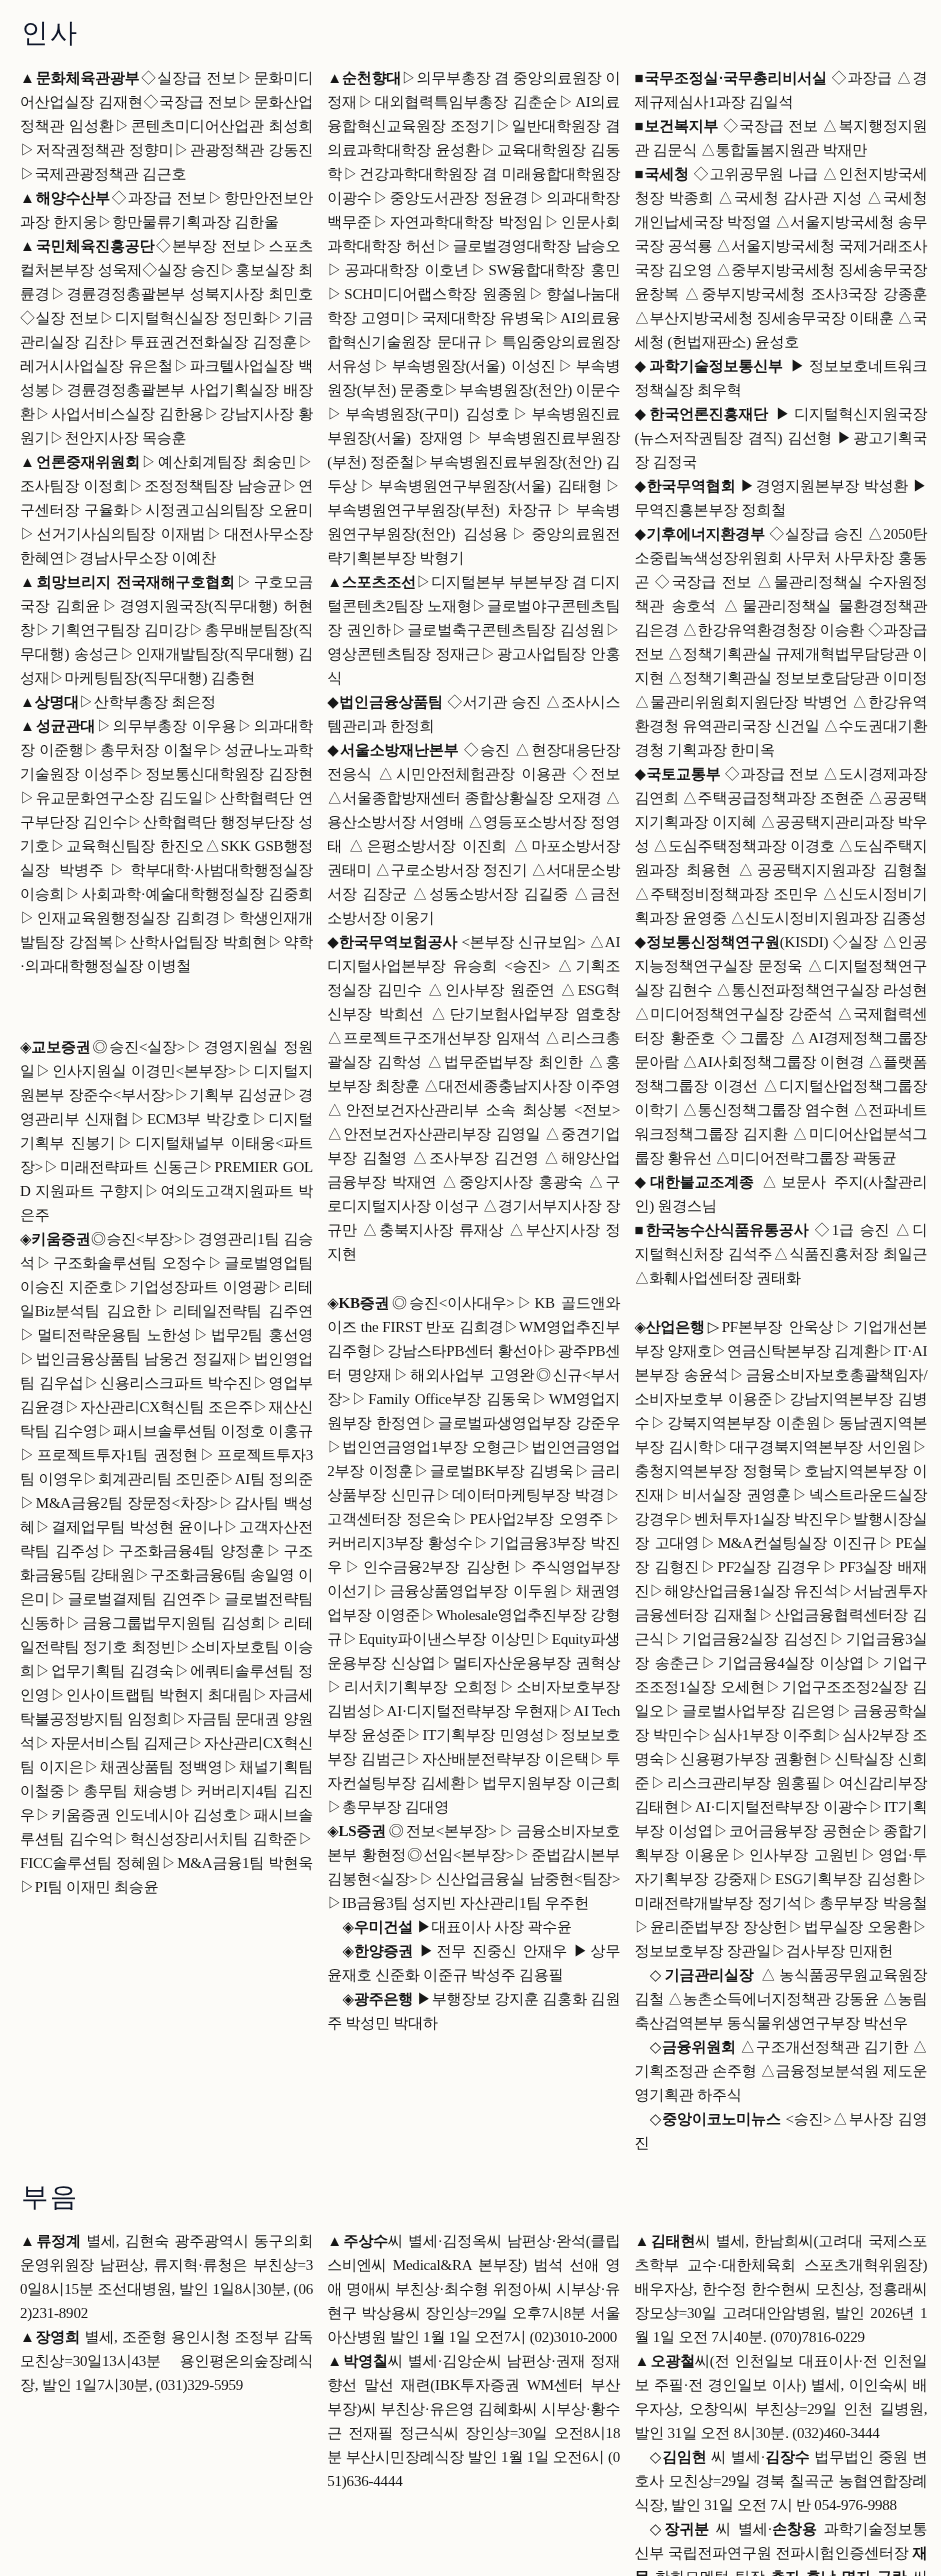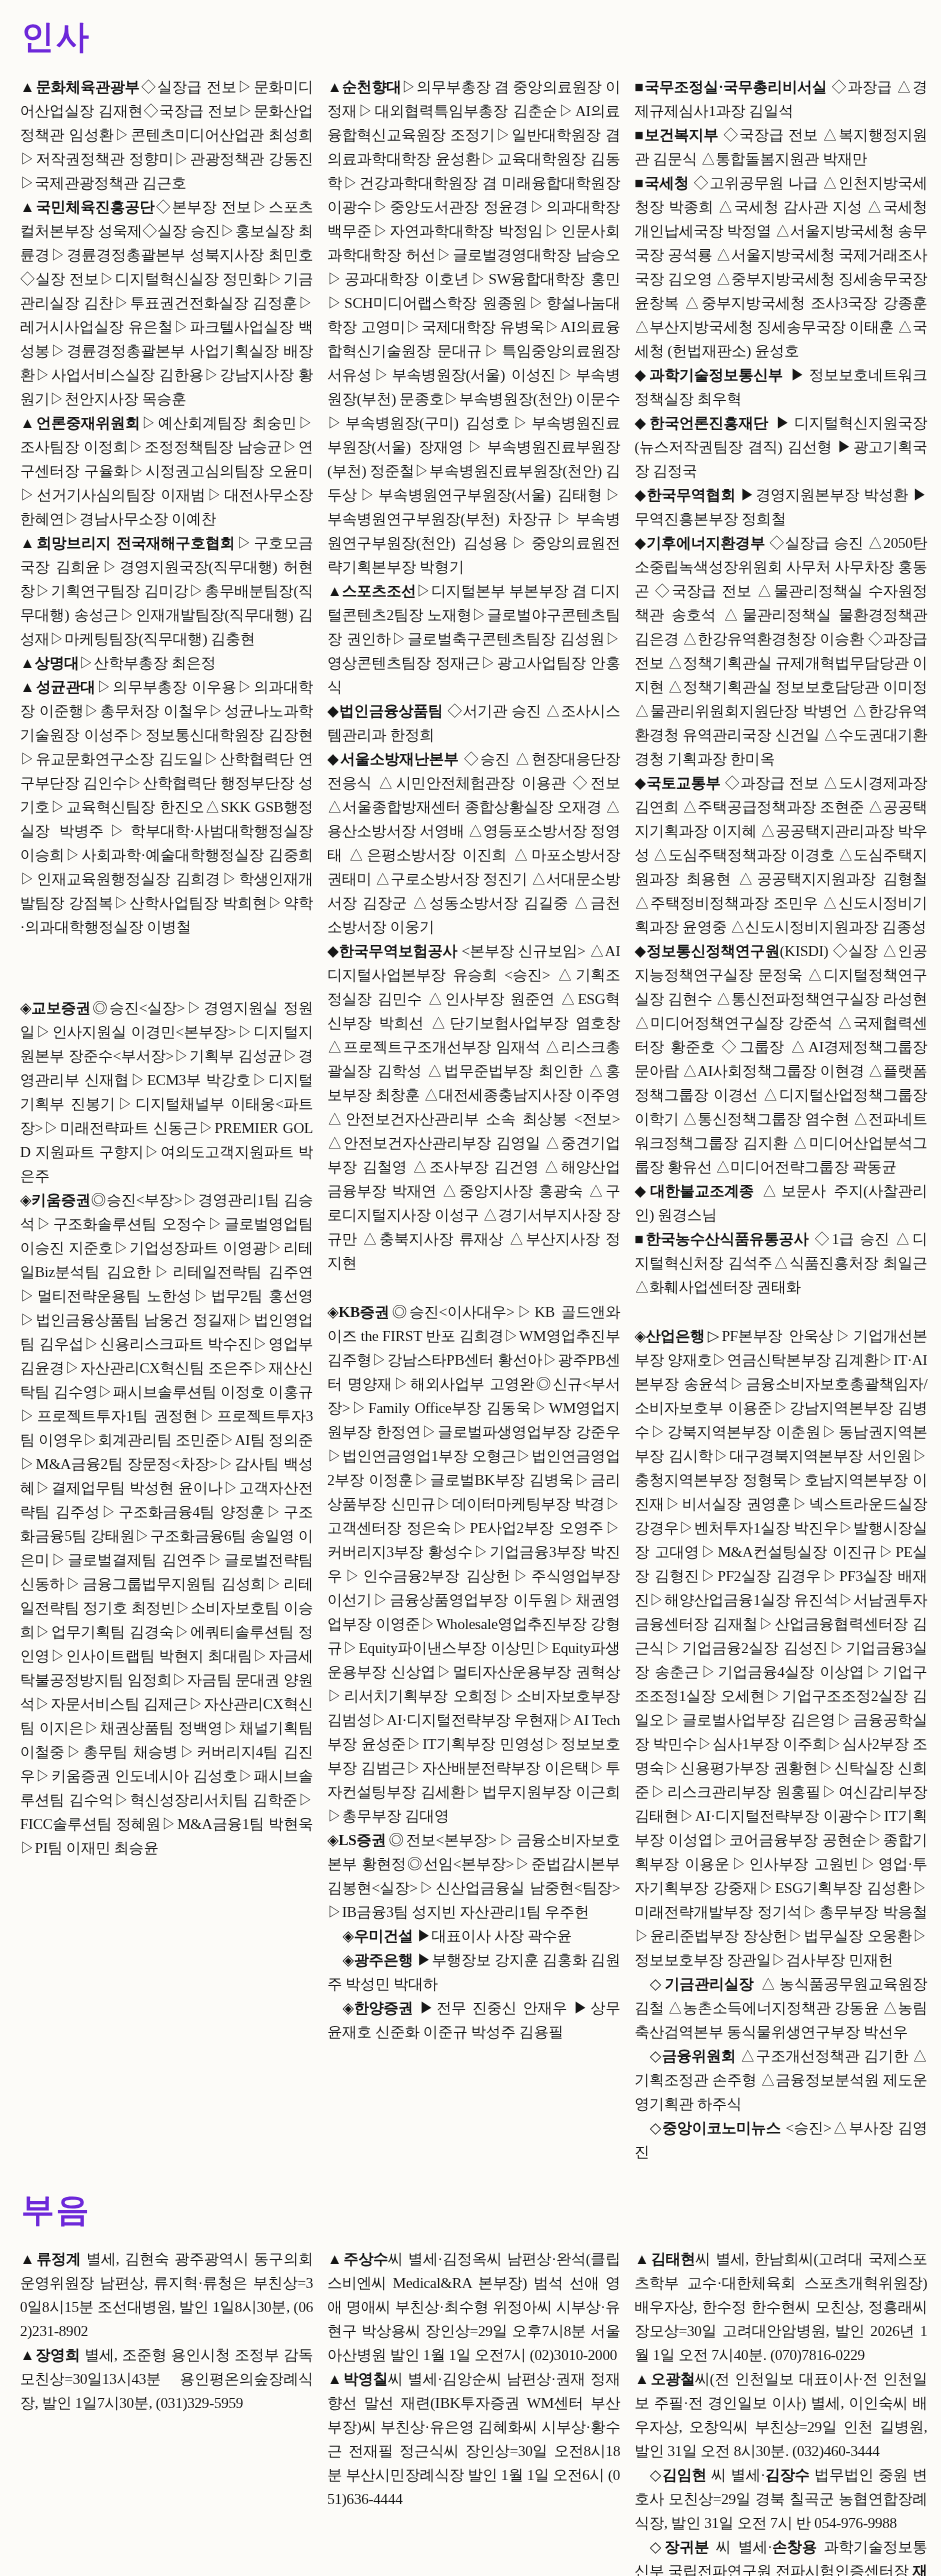--- a/index.html
+++ b/index.html
@@ -3,22 +3,22 @@
 <meta charset="utf-8">
 <style>
   html, body { margin:0; padding:0; background:#e9e8e4; }
   .page {
     position:relative; width:941px; min-height:2576px; box-sizing:border-box;
     margin:0 auto; background:#fcfbf8; color:#171717;
     font-family:"Liberation Serif","DejaVu Serif",serif;
     padding:10.7px 14.2px 36px 20px;
   }
   .section-title {
-    font-size:33px; font-weight:bold; letter-spacing:1.8px;
-    margin:4.7px 0 14.2px 1.2px; color:#6d28d9;
+    font-size:27px; font-weight:normal; letter-spacing:1.8px;
+    margin:4.7px 0 14.2px 1.2px; color:#0f172a;
   }
   .cols { display:flex; gap:14.2px; align-items:flex-start; }
   .col { width:293px; flex:0 0 293px; }
   .cols-insa .col { min-height:2036px; }
   .para {
     margin:0; font-size:15px; line-height:24px; text-align:justify;
     word-break:break-all; letter-spacing:-0.2px;font-family:Liberation Serif, serif;
   }
   .para b { font-weight:bold; }
   .para.gap1 { margin-top:25px; }
@@ -29,39 +29,40 @@
 </head>
 <body>
 
 <div class="page">
 
   <div class="insa-section">
     <div class="section-title">인사</div>
     <div class="cols cols-insa">
       <div class="col">
           <p class="para">▲<b>문화체육관광부</b>◇실장급 전보▷문화미디어산업실장 김재현◇국장급 전보▷문화산업정책관 임성환▷콘텐츠미디어산업관 최성희▷저작권정책관 정향미▷관광정책관 강동진▷국제관광정책관 김근호</p>
+          <p class="para">▲<b>해양수산부</b>◇과장급 전보▷항만안전보안과장 한지웅▷항만물류기획과장 김한울</p>
           <p class="para">▲<b>국민체육진흥공단</b>◇본부장 전보▷스포츠컬처본부장 성욱제◇실장 승진▷홍보실장 최륜경▷경륜경정총괄본부 성북지사장 최민호◇실장 전보▷디지털혁신실장 정민화▷기금관리실장 김찬▷투표권건전화실장 김정훈▷레거시사업실장 유은철▷파크텔사업실장 백성봉▷경륜경정총괄본부 사업기획실장 배장환▷사업서비스실장 김한용▷강남지사장 황원기▷천안지사장 목승훈</p>
           <p class="para">▲<b>언론중재위원회</b>▷예산회계팀장 최숭민▷조사팀장 이정희▷조정정책팀장 남승균▷연구센터장 구율화▷시정권고심의팀장 오윤미▷선거기사심의팀장 이재범▷대전사무소장 한혜연▷경남사무소장 이예찬</p>
           <p class="para">▲<b>희망브리지 전국재해구호협회</b>▷구호모금국장 김희윤▷경영지원국장(직무대행) 허현창▷기획연구팀장 김미강▷총무배분팀장(직무대행) 송성근▷인재개발팀장(직무대행) 김성재▷마케팅팀장(직무대행) 김충현</p>
           <p class="para">▲<b>상명대</b>▷산학부총장 최은정</p>
           <p class="para">▲<b>성균관대</b>▷의무부총장 이우용▷의과대학장 이준행▷총무처장 이철우▷성균나노과학기술원장 이성주▷정보통신대학원장 김장현▷유교문화연구소장 김도일▷산학협력단 연구부단장 김인수▷산학협력단 행정부단장 성기호▷교육혁신팀장 한진오△SKK GSB행정실장 박병주▷학부대학·사범대학행정실장 이승희▷사회과학·예술대학행정실장 김중희▷인재교육원행정실장 김희경▷학생인재개발팀장 강점복▷산학사업팀장 박희현▷약학·의과대학행정실장 이병철</p>
           <p class="para gap2">◈<b>교보증권</b>◎승진&lt;실장&gt;▷경영지원실 정원일▷인사지원실 이경민&lt;본부장&gt;▷디지털지원본부 장준수&lt;부서장&gt;▷기획부 김성균▷경영관리부 신재협▷ECM3부 박강호▷디지털기획부 진봉기▷디지털채널부 이태웅&lt;파트장&gt;▷미래전략파트 신동근▷PREMIER GOLD 지원파트 구향지▷여의도고객지원파트 박은주</p>
           <p class="para">◈<b>키움증권</b>◎승진&lt;부장&gt;▷경영관리1팀 김승석▷구조화솔루션팀 오정수▷글로벌영업팀 이승진 지준호▷기업성장파트 이영광▷리테일Biz분석팀 김요한▷리테일전략팀 김주연▷멀티전략운용팀 노한성▷법무2팀 홍선영▷법인금융상품팀 남웅건 정길재▷법인영업팀 김우섭▷신용리스크파트 박수진▷영업부 김윤경▷자산관리CX혁신팀 조은주▷재산신탁팀 김수영▷패시브솔루션팀 이정호 이홍규▷프로젝트투자1팀 권정현▷프로젝트투자3팀 이영우▷회계관리팀 조민준▷AI팀 정의준▷M&amp;A금융2팀 장문정&lt;차장&gt;▷감사팀 백성혜▷결제업무팀 박성현 윤이나▷고객자산전략팀 김주성▷구조화금융4팀 양정훈▷구조화금융5팀 강태원▷구조화금융6팀 송일영 이은미▷글로벌결제팀 김연주▷글로벌전략팀 신동하▷금융그룹법무지원팀 김성희▷리테일전략팀 정기호 최정빈▷소비자보호팀 이승희▷업무기획팀 김경숙▷에쿼티솔루션팀 정인영▷인사이트랩팀 박현지 최대림▷자금세탁불공정방지팀 임정희▷자금팀 문대권 양원석▷자문서비스팀 김제근▷자산관리CX혁신팀 이지은▷채권상품팀 정백영▷채널기획팀 이철중▷총무팀 채승병▷커버리지4팀 김진우▷키움증권 인도네시아 김성호▷패시브솔루션팀 김수억▷혁신성장리서치팀 김학준▷FICC솔루션팀 정혜원▷M&amp;A금융1팀 박현욱▷PI팀 이재민 최승윤</p>
         </div>
       <div class="col">
           <p class="para">▲<b>순천향대</b>▷의무부총장 겸 중앙의료원장 이정재▷대외협력특임부총장 김춘순▷AI의료융합혁신교육원장 조정기▷일반대학원장 겸 의료과학대학장 윤성환▷교육대학원장 김동학▷건강과학대학원장 겸 미래융합대학원장 이광수▷중앙도서관장 정윤경▷의과대학장 백무준▷자연과학대학장 박정임▷인문사회과학대학장 허선▷글로벌경영대학장 남승오▷공과대학장 이호년▷SW융합대학장 홍민▷SCH미디어랩스학장 원종원▷향설나눔대학장 고영미▷국제대학장 유병욱▷AI의료융합혁신기술원장 문대규▷특임중앙의료원장 서유성▷부속병원장(서울) 이성진▷부속병원장(부천) 문종호▷부속병원장(천안) 이문수▷부속병원장(구미) 김성호▷부속병원진료부원장(서울) 장재영▷부속병원진료부원장(부천) 정준철▷부속병원진료부원장(천안) 김두상▷부속병원연구부원장(서울) 김태형▷부속병원연구부원장(부천) 차장규▷부속병원연구부원장(천안) 김성용▷중앙의료원전략기획본부장 박형기</p>
           <p class="para">▲<b>스포츠조선</b>▷디지털본부 부본부장 겸 디지털콘텐츠2팀장 노재형▷글로벌야구콘텐츠팀장 권인하▷글로벌축구콘텐츠팀장 김성원▷영상콘텐츠팀장 정재근▷광고사업팀장 안홍식</p>
           <p class="para">◆<b>법인금융상품팀</b> ◇서기관 승진 △조사시스템관리과 한정희</p>
           <p class="para">◆<b>서울소방재난본부</b> ◇승진 △현장대응단장 전응식 △시민안전체험관장 이용관 ◇전보 △서울종합방재센터 종합상황실장 오재경 △용산소방서장 서영배 △영등포소방서장 정영태 △은평소방서장 이진희 △마포소방서장 권태미 △구로소방서장 정진기 △서대문소방서장 김장군 △성동소방서장 김길중 △금천소방서장 이웅기</p>
           <p class="para">◆<b>한국무역보험공사</b> &lt;본부장 신규보임&gt; △AI디지털사업본부장 유승희 &lt;승진&gt; △기획조정실장 김민수 △인사부장 원준연 △ESG혁신부장 박희선 △단기보험사업부장 염호창 △프로젝트구조개선부장 임재석 △리스크총괄실장 김학성 △법무준법부장 최인한 △홍보부장 최창훈 △대전세종충남지사장 이주영 △안전보건자산관리부 소속 최상봉 &lt;전보&gt; △안전보건자산관리부장 김영일 △중견기업부장 김철영 △조사부장 김건영 △해양산업금융부장 박재연 △중앙지사장 홍광숙 △구로디지털지사장 이성구 △경기서부지사장 장규만 △충북지사장 류재상 △부산지사장 정지현</p>
           <p class="para gap1">◈<b>KB증권</b>◎승진&lt;이사대우&gt;▷KB 골드앤와이즈 the FIRST 반포 김희경▷WM영업추진부 김주형▷강남스타PB센터 황선아▷광주PB센터 명양재▷해외사업부 고영완◎신규&lt;부서장&gt;▷Family Office부장 김동욱▷WM영업지원부장 한정연▷글로벌파생영업부장 강준우▷법인연금영업1부장 오형근▷법인연금영업2부장 이정훈▷글로벌BK부장 김병욱▷금리상품부장 신민규▷데이터마케팅부장 박경▷고객센터장 정은숙▷PE사업2부장 오영주▷커버리지3부장 황성수▷기업금융3부장 박진우▷인수금융2부장 김상헌▷주식영업부장 이선기▷금융상품영업부장 이두원▷채권영업부장 이영준▷Wholesale영업추진부장 강형규▷Equity파이낸스부장 이상민▷Equity파생운용부장 신상엽▷멀티자산운용부장 권혁상▷리서치기획부장 오희정▷소비자보호부장 김범성▷AI·디지털전략부장 우현재▷AI Tech부장 윤성준▷IT기획부장 민영성▷정보보호부장 김범근▷자산배분전략부장 이은택▷투자컨설팅부장 김세환▷법무지원부장 이근희▷총무부장 김대영</p>
           <p class="para">◈<b>LS증권</b>◎전보&lt;본부장&gt;▷금융소비자보호본부 황현정◎선임&lt;본부장&gt;▷준법감시본부 김봉현&lt;실장&gt;▷신산업금융실 남중현&lt;팀장&gt;▷IB금융3팀 성지빈 자산관리1팀 우주헌</p>
           <p class="para indent">◈<b>우미건설</b> ▶대표이사 사장 곽수윤</p>
+          <p class="para indent">◈<b>한양증권</b> ▶전무 진중신 안재우 ▶상무 윤재호 신준화 이준규 박성주 김용필</p>
           <p class="para indent">◈<b>광주은행</b> ▶부행장보 강지훈 김홍화 김원주 박성민 박대하</p>
-          <p class="para indent">◈<b>한양증권</b> ▶전무 진중신 안재우 ▶상무 윤재호 신준화 이준규 박성주 김용필</p>
         </div>
       <div class="col">
           <p class="para">■<b>국무조정실·국무총리비서실</b> ◇과장급 △경제규제심사1과장 김일석</p>
           <p class="para">■<b>보건복지부</b> ◇국장급 전보 △복지행정지원관 김문식 △통합돌봄지원관 박재만</p>
           <p class="para">■<b>국세청</b> ◇고위공무원 나급 △인천지방국세청장 박종희 △국세청 감사관 지성 △국세청 개인납세국장 박정열 △서울지방국세청 송무국장 공석룡 △서울지방국세청 국제거래조사국장 김오영 △중부지방국세청 징세송무국장 윤창복 △중부지방국세청 조사3국장 강종훈 △부산지방국세청 징세송무국장 이태훈 △국세청 (헌법재판소) 윤성호</p>
           <p class="para">◆<b>과학기술정보통신부</b> ▶정보보호네트워크정책실장 최우혁</p>
           <p class="para">◆<b>한국언론진흥재단</b> ▶디지털혁신지원국장(뉴스저작권팀장 겸직) 김선형 ▶광고기획국장 김정국</p>
           <p class="para">◆<b>한국무역협회</b> ▶경영지원본부장 박성환 ▶무역진흥본부장 정희철</p>
           <p class="para">◆<b>기후에너지환경부</b> ◇실장급 승진 △2050탄소중립녹색성장위원회 사무처 사무차장 홍동곤 ◇국장급 전보 △물관리정책실 수자원정책관 송호석 △물관리정책실 물환경정책관 김은경 △한강유역환경청장 이승환 ◇과장급 전보 △정책기획관실 규제개혁법무담당관 이지현 △정책기획관실 정보보호담당관 이미정 △물관리위원회지원단장 박병언 △한강유역환경청 유역관리국장 신건일 △수도권대기환경청 기획과장 한미옥</p>
           <p class="para">◆<b>국토교통부</b> ◇과장급 전보 △도시경제과장 김연희 △주택공급정책과장 조현준 △공공택지기획과장 이지혜 △공공택지관리과장 박우성 △도심주택정책과장 이경호 △도심주택지원과장 최용현 △공공택지지원과장 김형철 △주택정비정책과장 조민우 △신도시정비기획과장 윤영중 △신도시정비지원과장 김종성</p>

